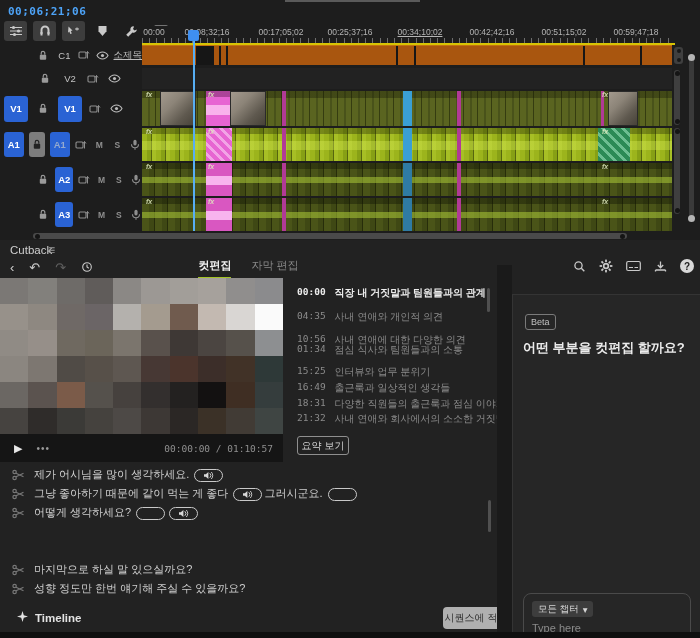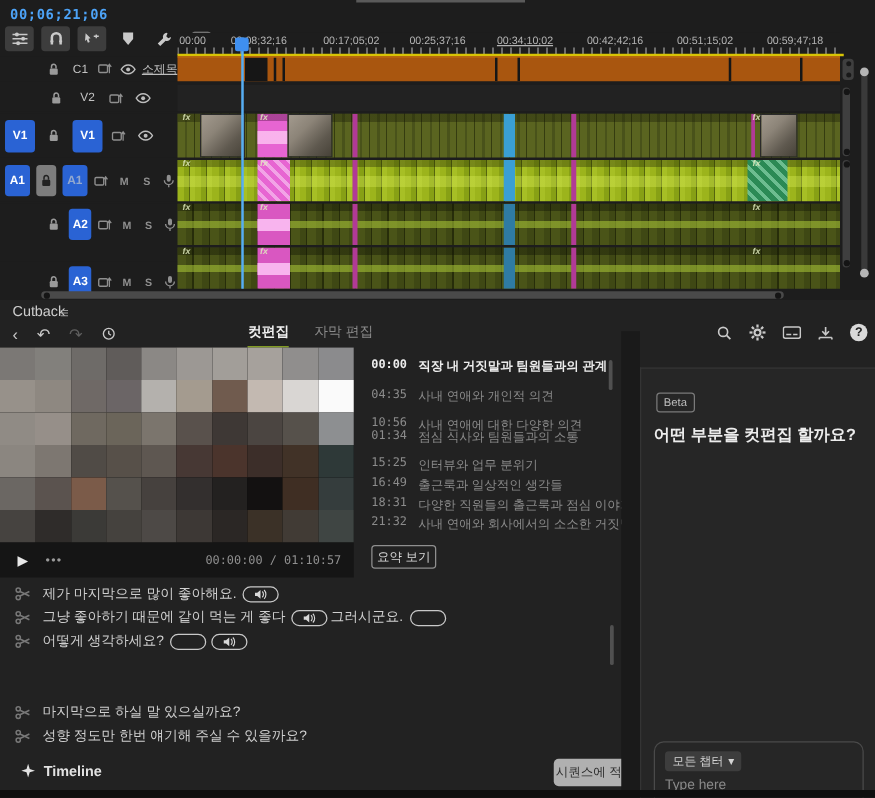--- a/index.html
+++ b/index.html
@@ -331,21 +331,21 @@
         </div>
         <div class="lane lane-adark" style="top: 163px; height: 33px;">
           <span class="seg seg-pink-wave" style="left: 64px; width: 26px;"></span>
           <span class="seg seg-magenta" style="left: 140px; width: 4px;"></span>
           <span class="seg seg-blue-dim" style="left: 261px; width: 9px;"></span>
           <span class="seg seg-magenta" style="left: 315px; width: 4px;"></span>
           <span class="fx-badge" style="left: 4px;">fx</span>
           <span class="fx-badge" style="left: 66px;">fx</span>
           <span class="fx-badge" style="left: 460px;">fx</span>
         </div>
-        <div class="track-row-header" style="top: 209px; height: 33px;">
+        <div class="track-row-header" style="top: 198px; height: 33px;">
           <span class="hdr-spacer"></span>
           <span class="lock-wrap" style="height: 14px;">
             <svg width="10" height="11" viewBox="0 0 10 11">
               <rect x="1.8" y="4.8" width="6.4" height="5" rx="1" fill="#9a9a9a"></rect>
               <path d="M3.2 4.8V3.2a1.8 1.8 0 013.6 0v1.6" fill="none" stroke="#9a9a9a" stroke-width="1.2"></path>
             </svg>
           </span>
           <span class="lbl-btn" style="height: 25px;">A3</span>
           <span class="ctrl">
             <svg width="12" height="10" viewBox="0 0 12 10">
@@ -562,21 +562,21 @@
     <div class="transcript" id="transcript">
       <div class="tr-scroll"></div>
     <div class="tr-row" style="top: 5px;">
           <span class="sc">
             <svg width="13" height="12" viewBox="0 0 13 12">
               <circle cx="2.6" cy="3" r="1.7" fill="none" stroke="#787878" stroke-width="1.2"></circle>
               <circle cx="2.6" cy="9" r="1.7" fill="none" stroke="#787878" stroke-width="1.2"></circle>
               <path d="M4 4.2l7.5 3.6M4 7.8l7.5-3.6" stroke="#787878" stroke-width="1.2"></path>
             </svg>
           </span>
-          <span><span>제가 마지막으로 많이 좋아해요. </span><span class="pill">
+          <span><span>제가 어시님을 많이 생각하세요. </span><span class="pill">
               <svg width="11" height="9" viewBox="0 0 11 9">
                 <path d="M1 3.2h1.8L5.4 1v7L2.8 5.8H1z" fill="#d8d8d8"></path>
                 <path d="M6.8 2.2a3.2 3.2 0 010 4.6M8.3 1a5 5 0 010 7" fill="none" stroke="#d8d8d8" stroke-width="0.9"></path>
               </svg>
             </span></span>
         </div>
         <div class="tr-row" style="top: 24px;">
           <span class="sc">
             <svg width="13" height="12" viewBox="0 0 13 12">
               <circle cx="2.6" cy="3" r="1.7" fill="none" stroke="#787878" stroke-width="1.2"></circle>

